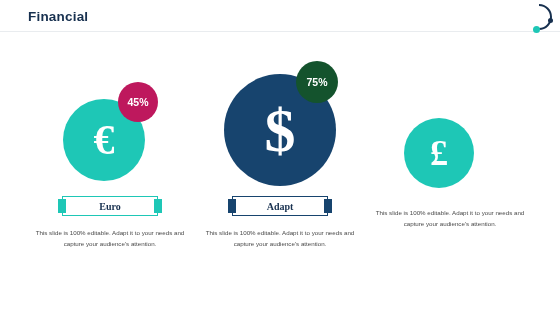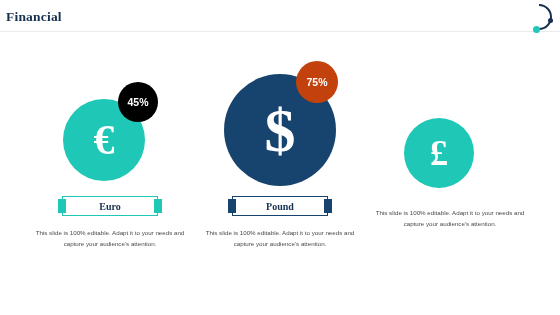--- a/index.html
+++ b/index.html
@@ -16,23 +16,23 @@
 
   .slide {
     position: absolute;
     inset: 0;
     background: #ffffff;
   }
 
   
   .slide-title {
     position: absolute;
-    left: 6px;
+    left: 28px;
     top: 9px;
-    font-family: Liberation Serif, serif;
+    font-family: Liberation Sans, sans-serif;
     font-weight: bold;
     font-size: 13.5px;
     color: #17304f;
     letter-spacing: 0.2px;
     text-align: right;
   }
   .title-rule {
     position: absolute;
     left: 0;
     top: 31px;
@@ -127,35 +127,35 @@
   
   .c1 .main-circle {
     width: 82px; height: 82px;
     left: 41px; top: 53px;
     background: #1ec7b6;
     font-size: 42px;
   }
   .c1 .badge {
     width: 40px; height: 40px;
     left: 96px; top: 36px;
-    background: #000000;
+    background: #be185d;
     font-size: 10.5px;
   }
 
   
   .c2 .main-circle {
     width: 112px; height: 112px;
     left: 32px; top: 28px;
     background: #17446e;
     font-size: 62px;
   }
   .c2 .badge {
     width: 42px; height: 42px;
     left: 104px; top: 15px;
-    background: #c2410c;
+    background: #14532d;
     font-size: 10.5px;
   }
 
   
   .c3 .main-circle {
     width: 70px; height: 70px;
     left: 42px; top: 72px;
     background: #1ec7b6;
     font-size: 36px;
   }
@@ -245,21 +245,21 @@
 
     <div class="col c2">
       <div class="circle-wrap">
         <div class="main-circle">$</div>
         <div class="badge">75%</div>
       </div>
       <div class="label-plate">
         <div class="bar"></div>
         <div class="bar-accent"></div>
         <div class="bar-accent right"></div>
-        <div class="label-text">Pound</div>
+        <div class="label-text">Adapt</div>
       </div>
       <div class="body-text">This slide is 100% editable. Adapt it to your needs and capture your audience's attention.</div>
     </div>
 
     <div class="col c3">
       <div class="circle-wrap">
         <div class="main-circle">£</div>
       </div>
       <div class="body-text">This slide is 100% editable. Adapt it to your needs and capture your audience's attention.</div>
     </div>

